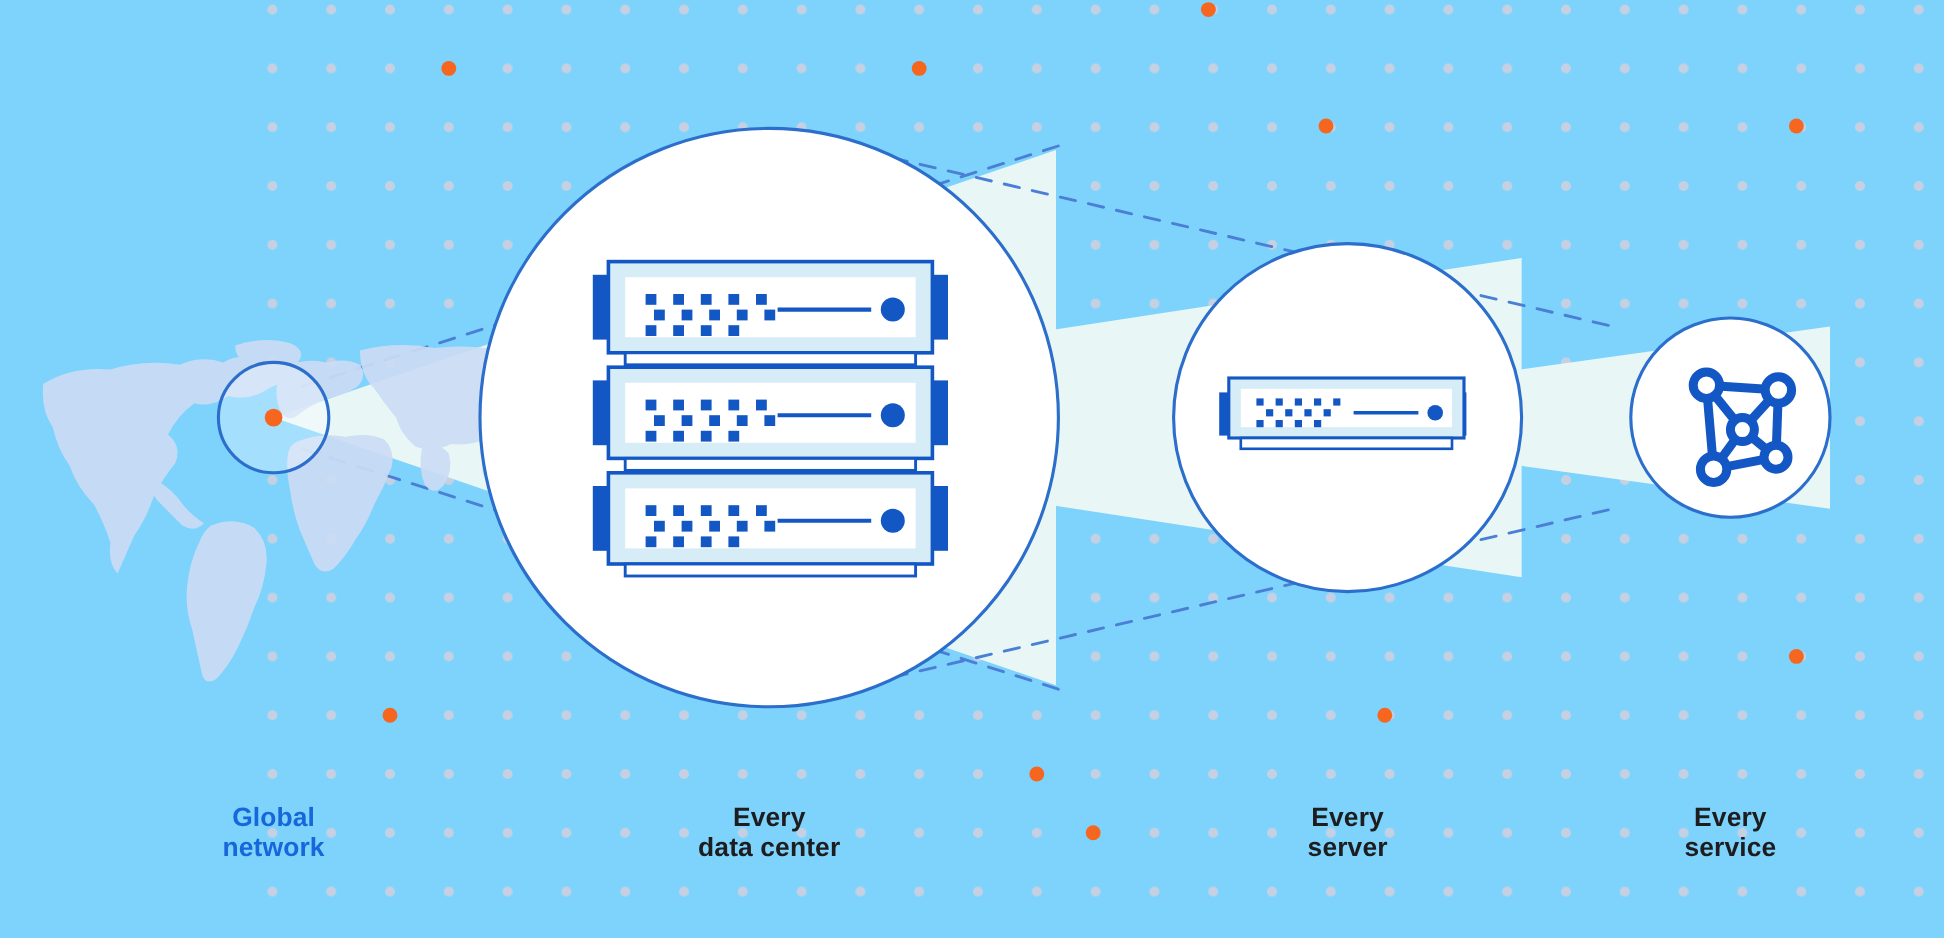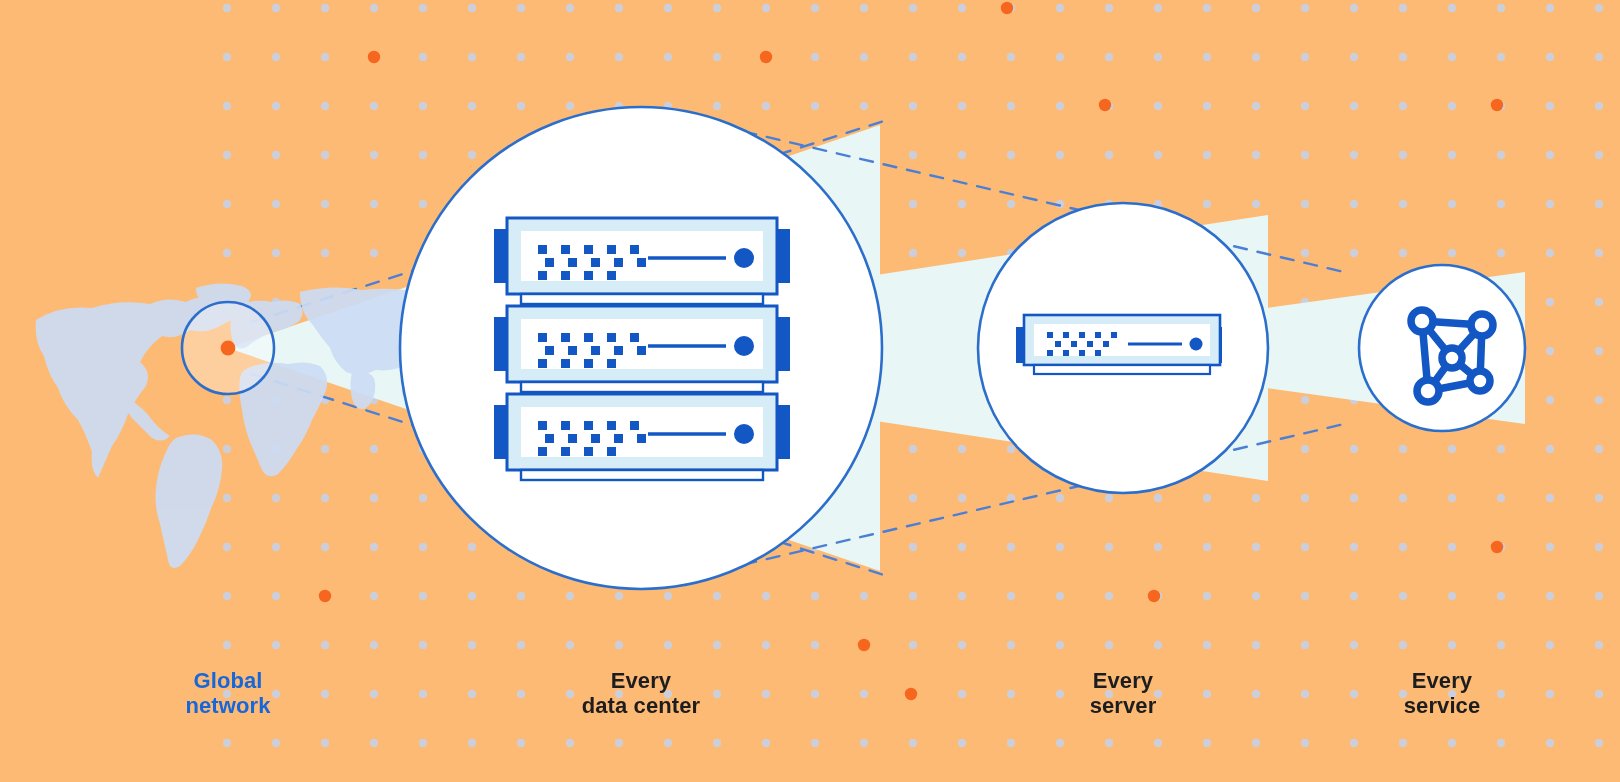--- a/index.html
+++ b/index.html
@@ -6,21 +6,21 @@
   html,body{margin:0;padding:0;}
   body{
     width:1620px;height:782px;
     background:#ffffff;
     font-family:"Liberation Sans","DejaVu Sans",sans-serif;
     overflow:hidden;
     position:relative;
   }
   #stage{
     position:absolute;left:0;top:0;width:1620px;height:782px;
-    background:#fdba74;
+    background:#7dd3fc;
     overflow:hidden;
   }
   #scene{position:absolute;left:0;top:0;width:1620px;height:782px;}
   .label{
     position:absolute;
     text-align:center;
     font-size:22px;
     line-height:25px;
     font-weight:700;
     color:#1d1d1f;

